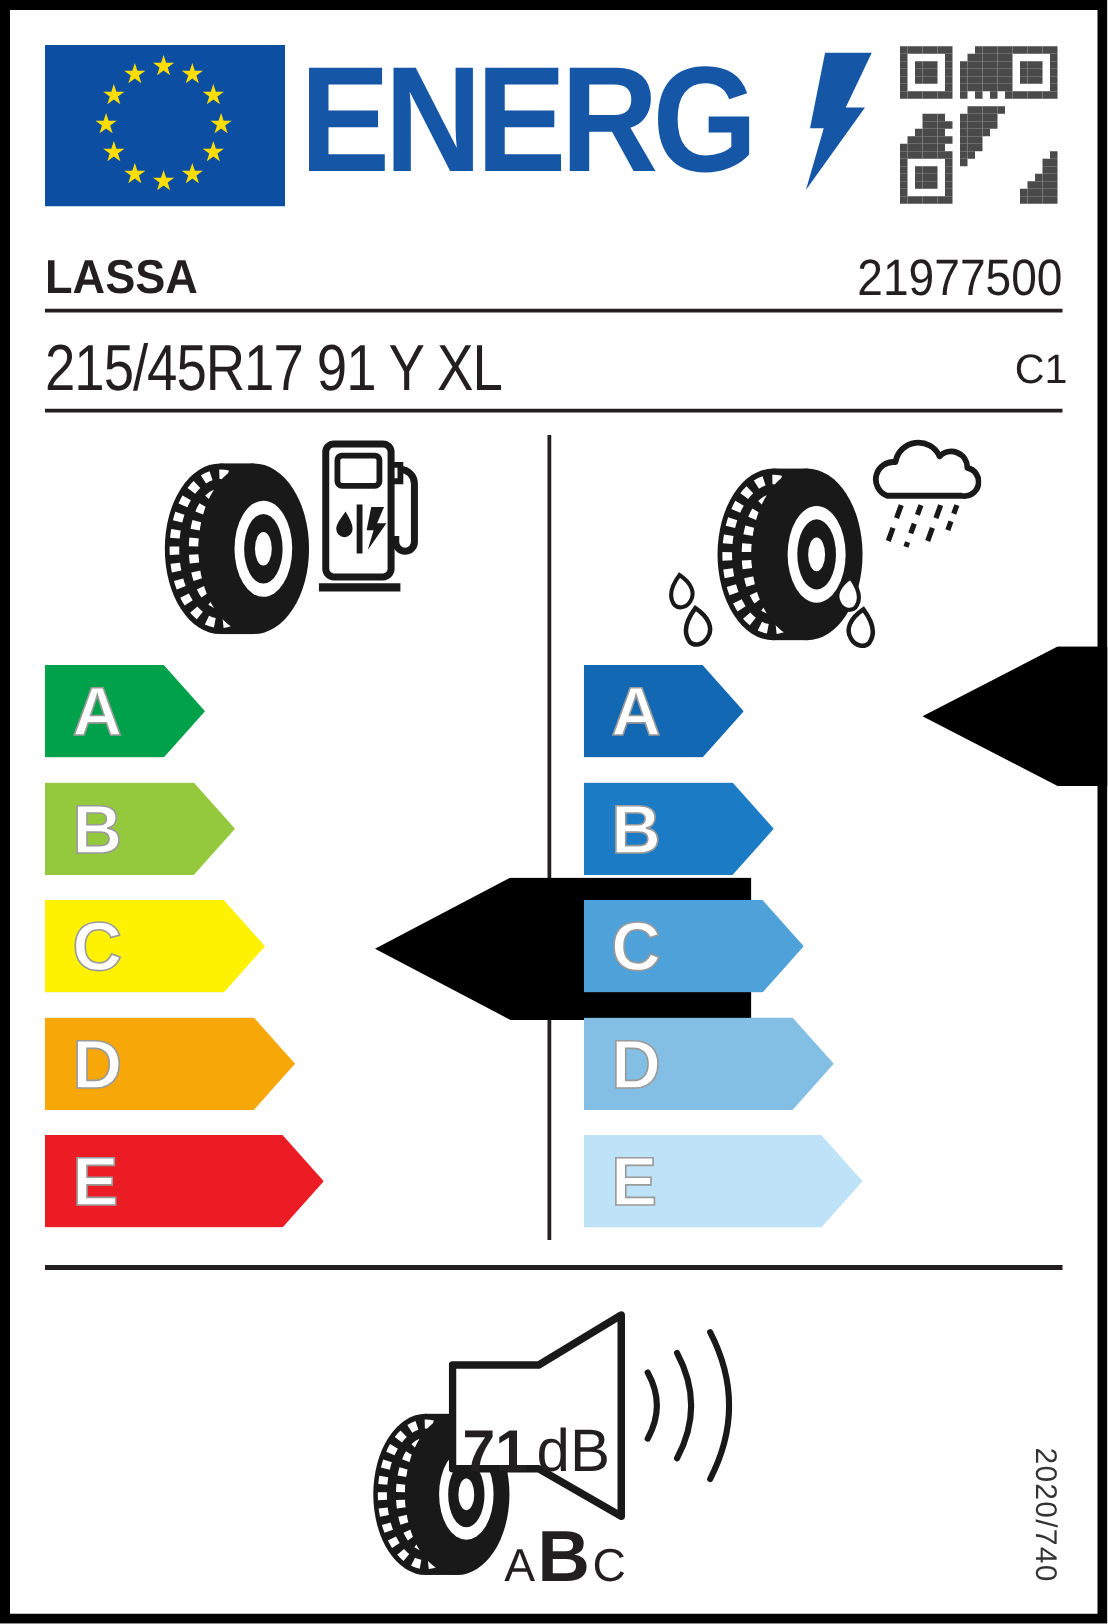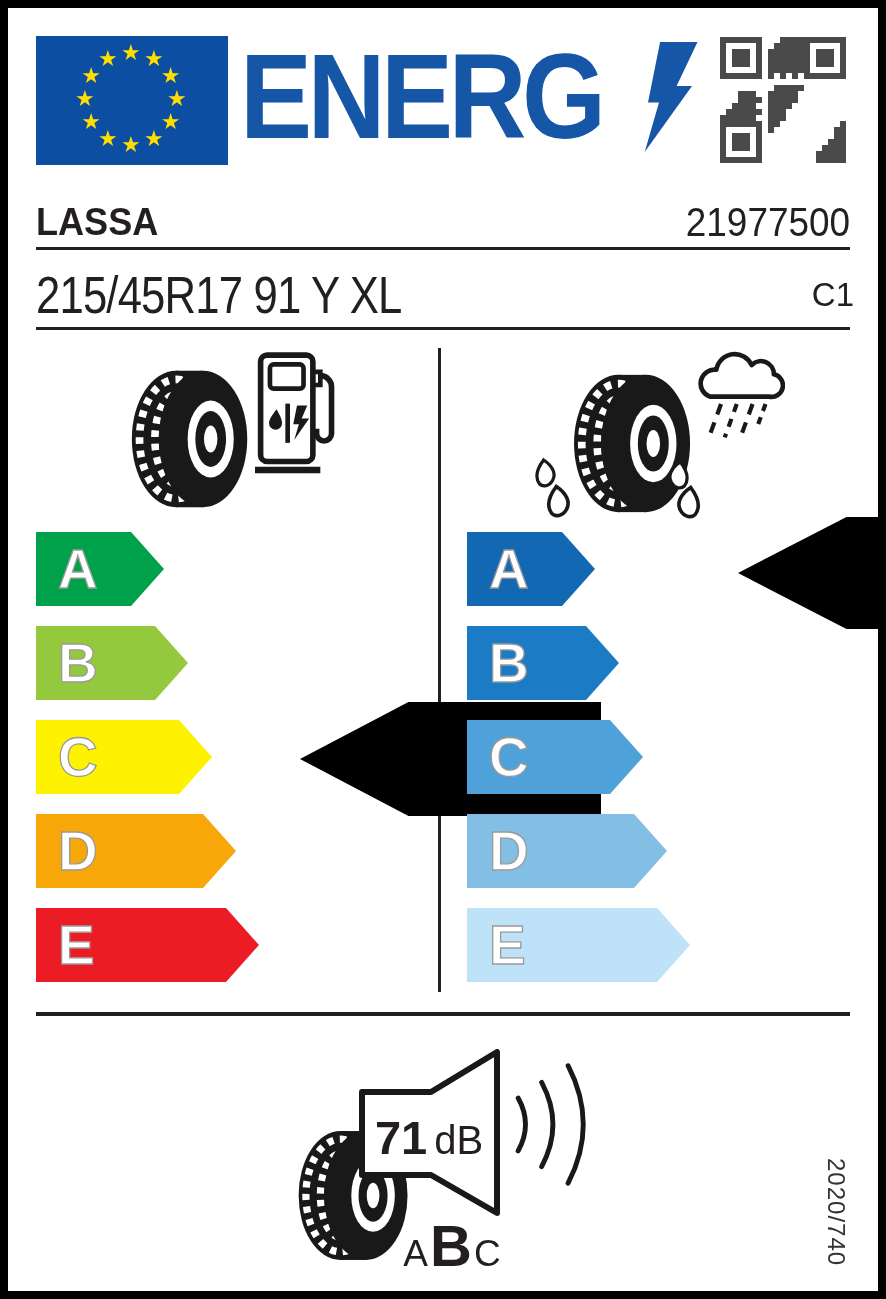--- a/index.html
+++ b/index.html
@@ -43,22 +43,22 @@
   .indicator{background:#000;color:#fff;display:flex;align-items:center;justify-content:center;
          font-size:72px;font-weight:bold;padding-left:34%;box-sizing:border-box;
          clip-path:polygon(36% 0,100% 0,100% 100%,36% 100%,0 50%);}
   .ind-fuel{left:300px;top:702px;width:111px;height:114px;}
   .ind-wet{left:738px;top:517px;width:113px;height:112px;}
 
   
   .icon-noise-tire{left:295px;top:1121px;width:118px;height:149px;}
   .icon-speaker{left:359px;top:1049px;width:141px;height:167px;}
   .noise-text{left:366px;top:1110px;width:126px;display:flex;align-items:baseline;justify-content:center;gap:7px;}
-  .noise-val{font-size:47px;font-weight:bold;}
-  .noise-unit{font-size:40px;}
+  .noise-val{font-size:47px;font-weight:bold;margin-top:23px;}
+  .noise-unit{font-size:48px;}
   .icon-waves{left:512px;top:1053px;width:74px;height:142px;}
   .noise-classes{left:398px;top:1212px;width:108px;display:flex;align-items:baseline;justify-content:center;gap:2px;}
   .nc{font-size:37px;} .nc.big{font-size:58px;font-weight:bold;}
   .regulation{left:822px;top:1158px;height:116px;writing-mode:vertical-rl;font-size:24px;
         letter-spacing:1px;color:#333;}
 </style>
 </head>
 <body>
 
 <svg width="0" height="0" style="position:absolute">

